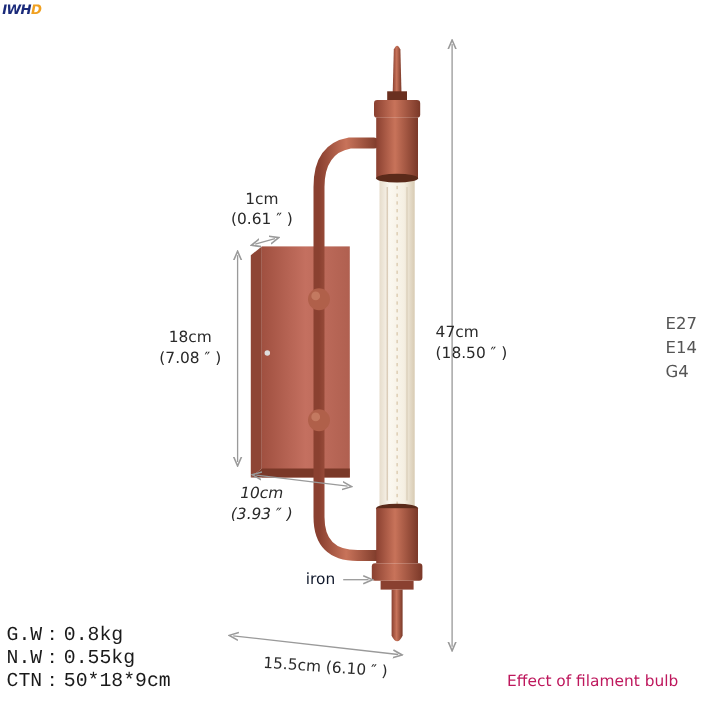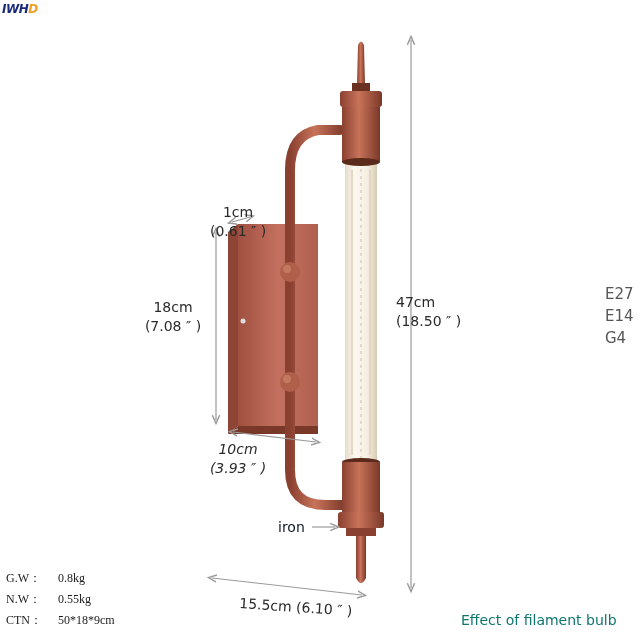--- a/index.html
+++ b/index.html
@@ -12,25 +12,25 @@
 
   .label { position: absolute; font-family: "DejaVu Sans", sans-serif; font-size: 14px; color: #2a2a2a; line-height: 19px; text-align: center; white-space: nowrap; }
   .label.left { text-align: left; }
 
   .socket-list { position: absolute; left: 560px; top: 283px; font-family: "DejaVu Sans", sans-serif; font-size: 15px; color: #555; margin-left: 45px; }
   .socket-row { display: flex; align-items: center; height: 22px; }
   .socket-name { width: 38px; }
   .checkbox { width: 11px; height: 11px; border: 1px solid #999; position: relative; margin-left: 2px; }
   .checkmark { position: absolute; left: -1px; top: -8px; color: #d02020; font-size: 16px; line-height: 16px; font-family: "DejaVu Sans", sans-serif; }
 
-  .specs { position: absolute; left: 6px; top: 568px; font-family: Liberation Serif, serif; font-size: 12px; color: #1a1a1a; line-height: 21px; }
+  .specs { position: absolute; left: 6px; top: 568px; font-family: Liberation Mono, monospace; font-size: 18px; color: #1a1a1a; line-height: 21px; }
   .spec-row { display: flex; }
   .spec-key { width: 52px; }
 
-  .caption { position: absolute; left: 461px; top: 612px; font-family: "DejaVu Sans", sans-serif; font-size: 14px; color: #0f766e; }
+  .caption { position: absolute; left: 461px; top: 612px; font-family: "DejaVu Sans", sans-serif; font-size: 14px; color: #be185d; }
 
   svg.illustration { position: absolute; left: 0; top: 0; }
 </style>
 </head>
 <body>
 
 <div class="logo"><span class="l1">IWH</span><span class="l2">D</span></div>
 
 <svg class="illustration" width="640" height="640" viewBox="0 0 640 640">
   <defs>
@@ -94,21 +94,21 @@
   </g>
 
   <line x1="216" y1="420" x2="216" y2="232" stroke="#9a9a9a" stroke-width="1.2" marker-start="url(#arr)" marker-end="url(#arr)"></line>
   <line x1="232" y1="222" x2="250" y2="217" stroke="#9a9a9a" stroke-width="1.2" marker-start="url(#arr)" marker-end="url(#arr)"></line>
   <line x1="233" y1="432" x2="316" y2="442" stroke="#9a9a9a" stroke-width="1.2" marker-start="url(#arr)" marker-end="url(#arr)"></line>
   <line x1="411" y1="588" x2="411" y2="40" stroke="#9a9a9a" stroke-width="1.2" marker-start="url(#arr)" marker-end="url(#arr)"></line>
   <line x1="212" y1="578" x2="362" y2="595" stroke="#9a9a9a" stroke-width="1.2" marker-start="url(#arr)" marker-end="url(#arr)"></line>
   <line x1="312" y1="527" x2="335" y2="527" stroke="#9a9a9a" stroke-width="1.2" marker-end="url(#arr)"></line>
 </svg>
 
-<div class="label" style="left:210px; top:172px; width:56px;margin-top:31px;">
+<div class="label" style="left:210px; top:172px; width:56px;">
   <div>1cm</div>
   <div>(0.61 ″ )</div>
 </div>
 <div class="label" style="left:138px; top:298px; width:70px;text-align:center;">
   <div>18cm</div>
   <div>(7.08 ″ )</div>
 </div>
 <div class="label" style="left:200px; top:440px; width:76px; font-style:italic;">
   <div>10cm</div>
   <div>(3.93 ″ )</div>

